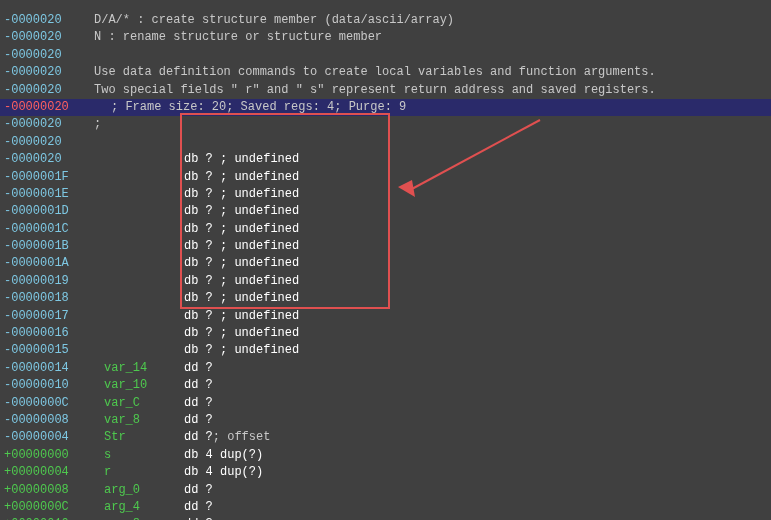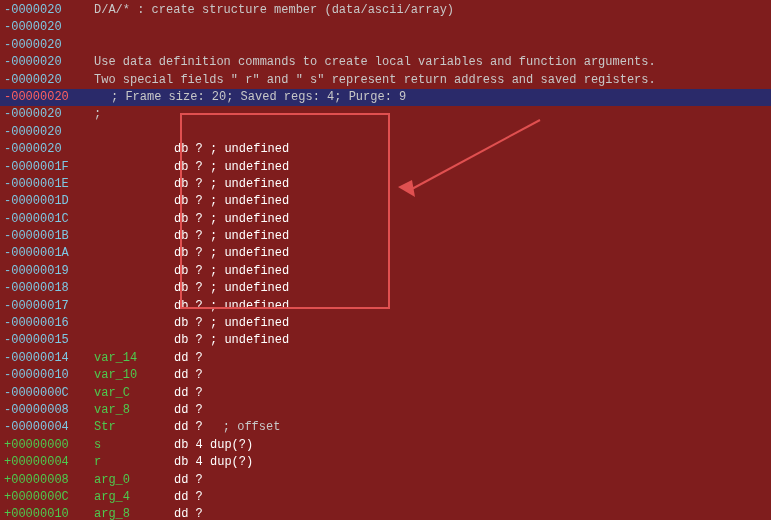--- a/index.html
+++ b/index.html
@@ -8,24 +8,24 @@
       font-family: 'Courier New', Courier, monospace;
       font-size: 12px;
       color: #c8c8c8;
       width: 771px;
       height: 520px;
       overflow: hidden;
     }
     .code-view {
       width: 771px;
       height: 520px;
-      background: #7f1d1d;
+      background: #404040;
       overflow: hidden;
       position: relative;
-      padding: 2px 0;
+      padding: 12px 0;
     }
     .line {
       display: flex;
       align-items: baseline;
       line-height: 1.45;
       white-space: nowrap;
       padding: 0 4px;
     }
     .line.highlighted {
       background: #2a2a6a;
@@ -43,31 +43,31 @@
       color: #4ec94e;
     }
     .addr.highlighted-addr {
       color: #ff6060;
       background: #2a2a6a;
     }
     .varname {
       color: #4ec94e;
       min-width: 80px;
       display: inline-block;
+      margin-left: 10px;
     }
     .bold-instruction {
       color: #ffffff;
       font-weight: normal;
     }
     .comment {
       color: #c8c8c8;
     }
     .offset-comment {
       color: #c8c8c8;
-      margin-left: 20px;
       text-align: center;
     }
     
     .annotation-box {
       position: absolute;
       border: 2px solid #e05050;
       pointer-events: none;
       top: 113px;
       left: 180px;
       width: 210px;
@@ -88,20 +88,21 @@
 
 <div class="code-view">
 
   <div id="lines-container">
       <div class="line">
         <span class="addr negative">-0000020</span>
         <span class="comment"> D/A/*  : create structure member (data/ascii/array)</span>
       </div>
       <div class="line">
         <span class="addr negative">-0000020</span>
+        <span class="comment"> N      : rename structure or structure member</span>
       </div>
       <div class="line">
         <span class="addr negative">-0000020</span>
       </div>
       <div class="line">
         <span class="addr negative">-0000020</span>
         <span class="comment"> Use data definition commands to create local variables and function arguments.</span>
       </div>
       <div class="line">
         <span class="addr negative">-0000020</span>

